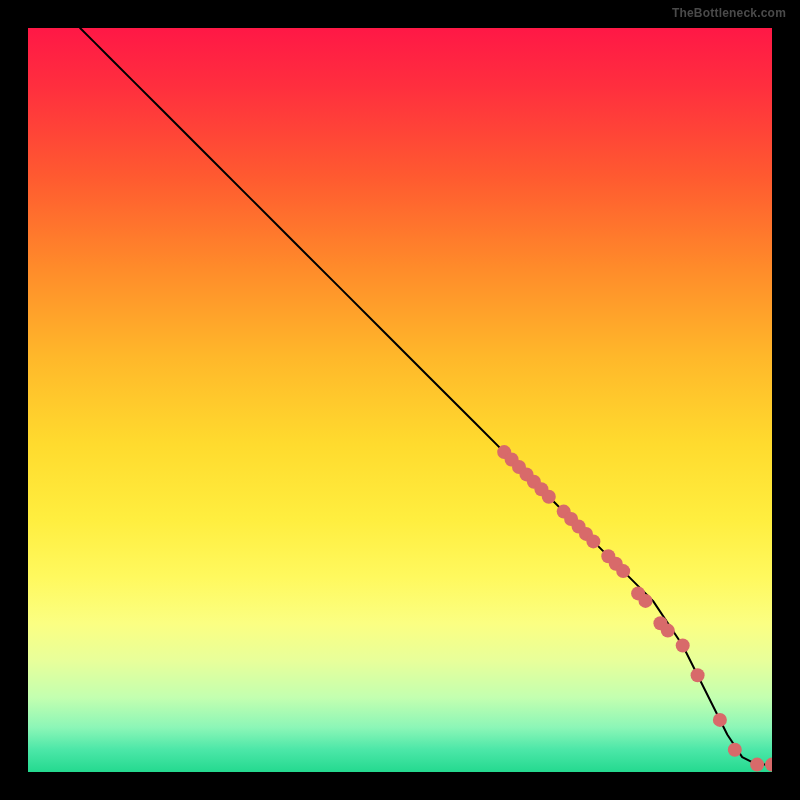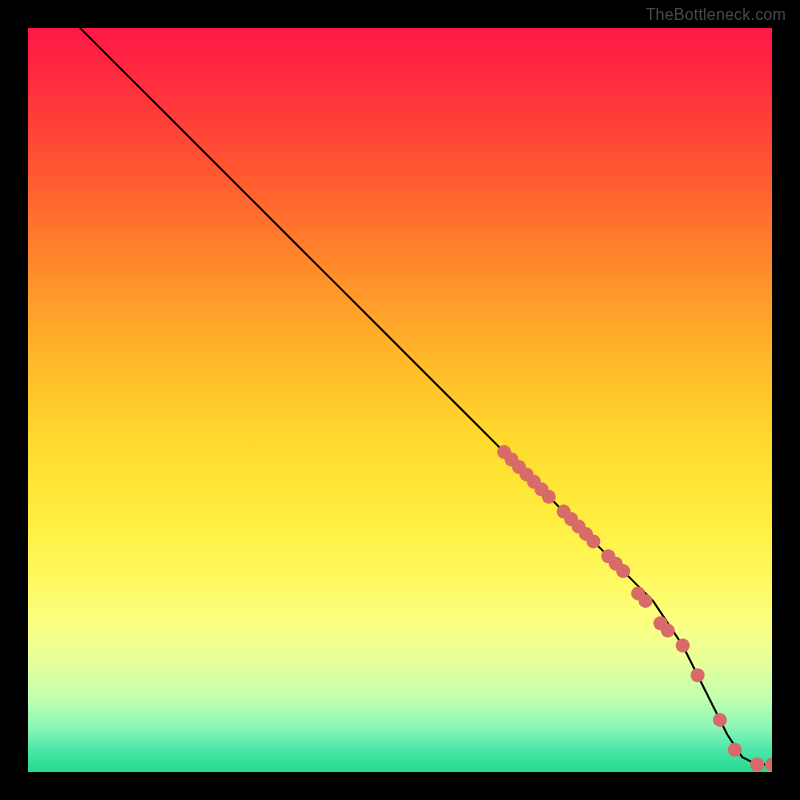--- a/index.html
+++ b/index.html
@@ -41,22 +41,22 @@
       #8cf6b7 94%,
       #4ce7a8 97%,
       #24d98f 100%
     );
   }
   .watermark {
     position: absolute;
     top: 6px;
     right: 14px;
     color: #4a4a4a;
-    font-size: 16px;
-    font-weight: 400;
+    font-size: 12px;
+    font-weight: 700;
     letter-spacing: 0.2px;
     z-index: 20;
     user-select: none;
     text-align: right;
   }
   svg.overlay {
     position: absolute;
     inset: 0;
     width: 744px;
     height: 744px;

